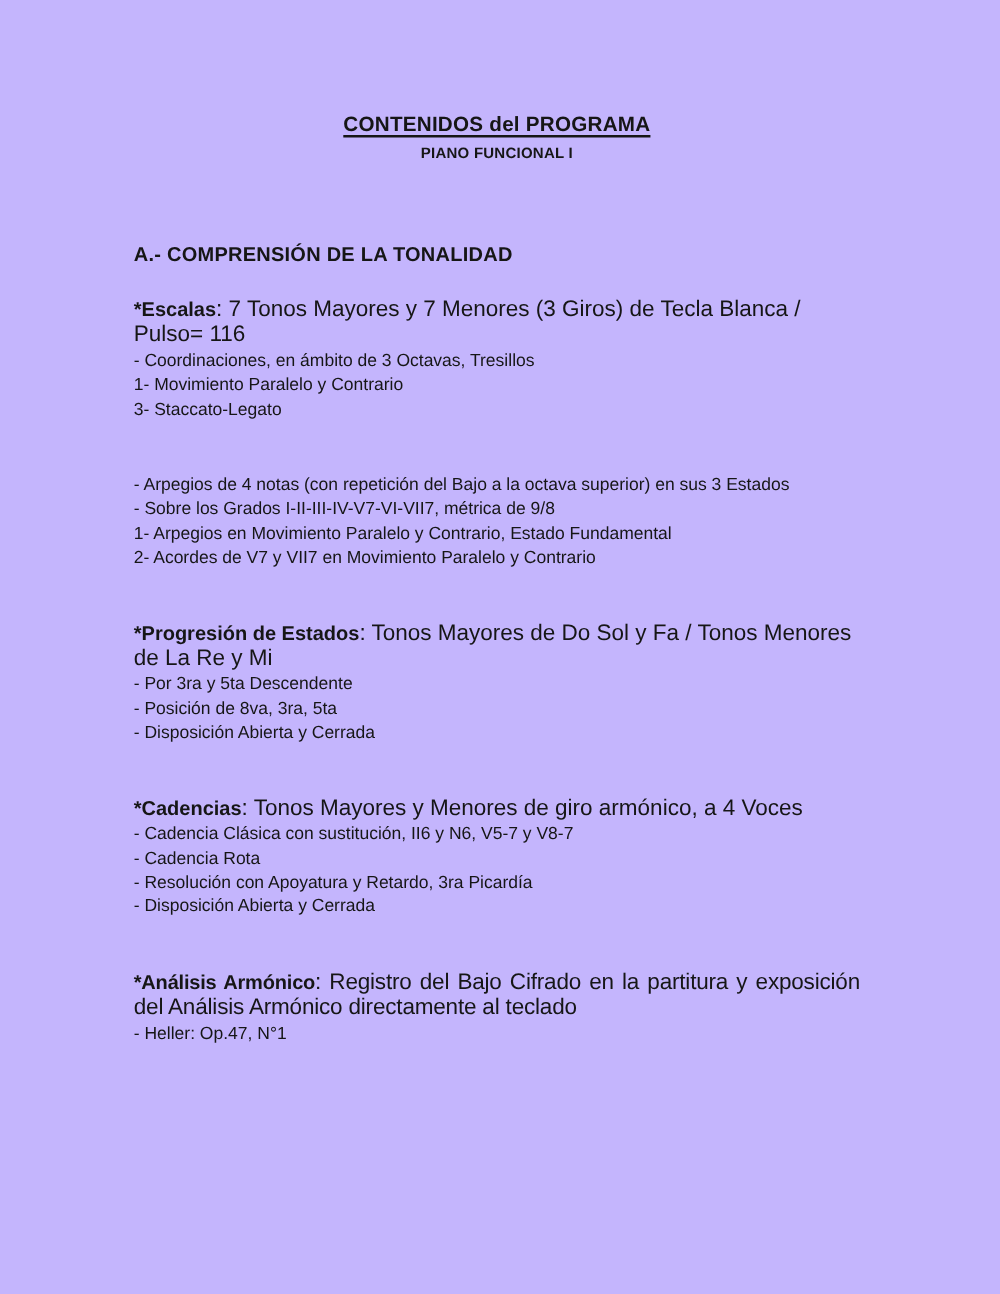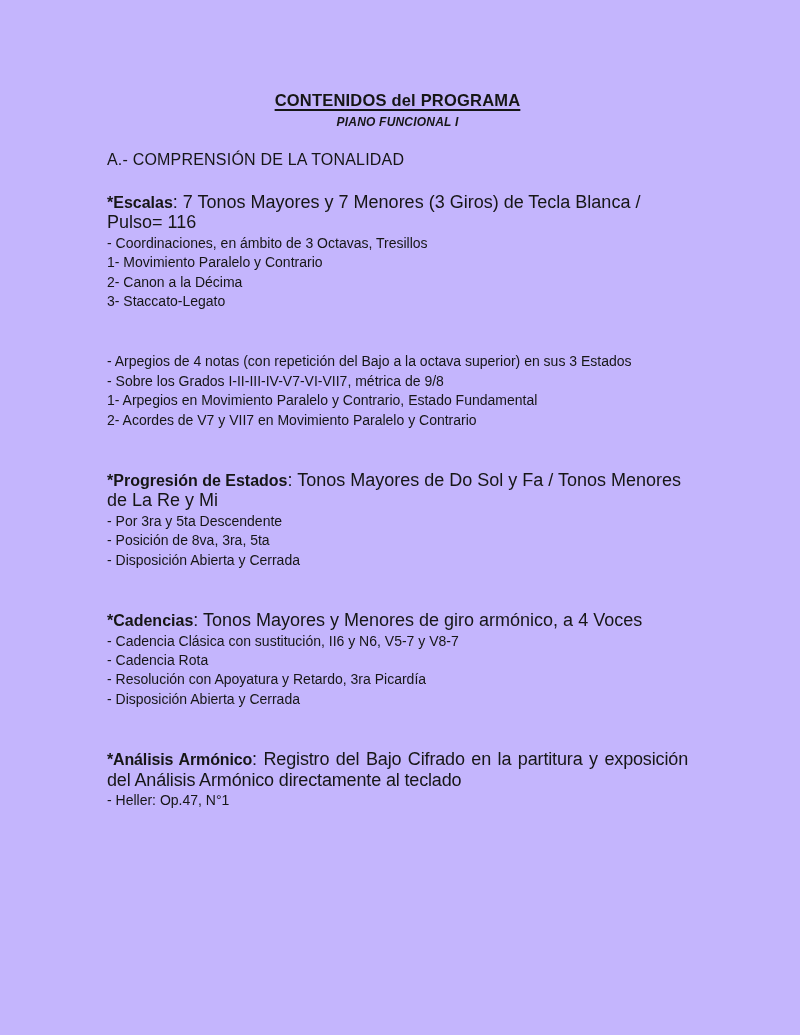--- a/index.html
+++ b/index.html
@@ -34,26 +34,25 @@
     text-decoration-thickness: 1.8px;
     text-underline-offset: 3px;
   }
   .doc-subtitle {
     text-align: center;
     font-size: 12px;
     font-weight: bold;
     line-height: 16px;
     margin-top: 3px;
     letter-spacing: 0.2px;
-    font-style: italic;
   }
   .section-heading {
-    margin-top: 19px;
+    margin-top: 64px;
     font-size: 16px;
-    font-weight: normal;
+    font-weight: bold;
     line-height: 21px;
     letter-spacing: 0.2px;
   }
   .sections .section:first-child { margin-top: 23px; }
   .section { margin-top: 41px; }
   .section div {
     font-size: 14px;
     line-height: 19.4px;
   }
   .term-line { }
@@ -80,21 +79,20 @@
   <div class="doc-subtitle">PIANO FUNCIONAL I</div>
 
   <div class="section-heading">A.- COMPRENSIÓN DE LA TONALIDAD</div>
 
   <div class="sections">
 
     <div class="section">
       <div class="term-line"><span class="marker">*</span><span class="term">Escalas</span><span class="def">: 7 Tonos Mayores y 7 Menores (3 Giros) de Tecla Blanca / Pulso= 116</span></div>
       <div class="detail">- Coordinaciones, en ámbito de 3 Octavas, Tresillos</div>
       <div class="detail">1- Movimiento Paralelo y Contrario</div>
-      <div class="detail">2- Canon a la Décima</div>
       <div class="detail">3- Staccato-Legato</div>
     </div>
 
     <div class="section">
       <div class="detail">- Arpegios de 4 notas (con repetición del Bajo a la octava superior) en sus 3 Estados</div>
       <div class="detail">- Sobre los Grados I-II-III-IV-V7-VI-VII7, métrica de 9/8</div>
       <div class="detail">1- Arpegios en Movimiento Paralelo y Contrario, Estado Fundamental</div>
       <div class="detail">2- Acordes de V7 y VII7 en Movimiento Paralelo y Contrario</div>
     </div>
 

